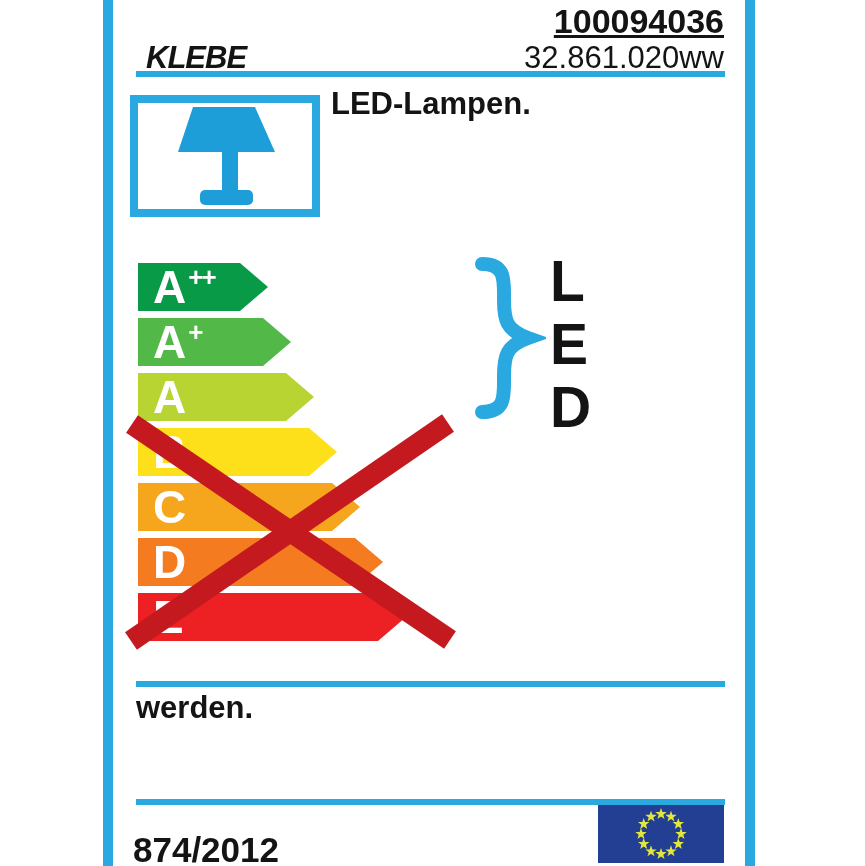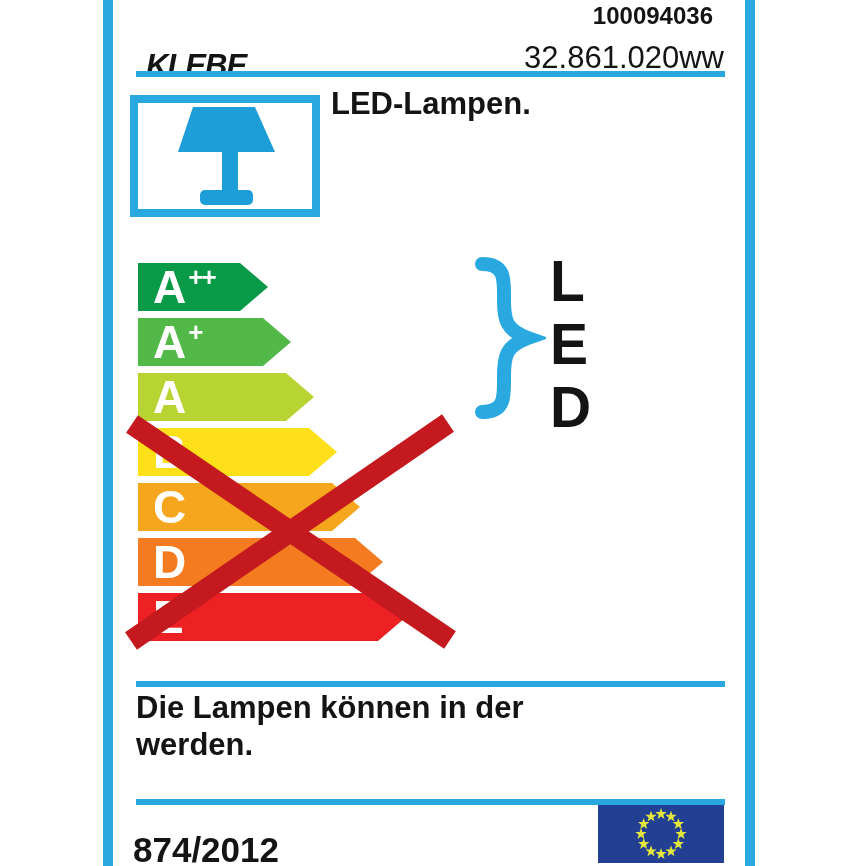--- a/index.html
+++ b/index.html
@@ -13,23 +13,23 @@
   }
   .abs { position: absolute; }
 
   
   .frame {
     left: 103px; top: 0; width: 652px; height: 866px;
     border-left: 10px solid #29a9e0;
     border-right: 10px solid #29a9e0;
   }
 
-  .article-number { top: 2px;  right: 152px; font-size: 24px; font-weight: bold; letter-spacing: 0px; }
+  .article-number { top: 2px;  right: 141px; font-size: 34px; font-weight: bold; letter-spacing: 0px; text-decoration: underline; }
   .model-code     { top: 40px; right: 141px; font-size: 31px; font-weight: normal; }
-  .brand          { top: 48px; left: 146px;  font-size: 31px; font-weight: bold; font-style: italic; letter-spacing: -1px; }
+  .brand          { top: 40px; left: 146px;  font-size: 31px; font-weight: bold; font-style: italic; letter-spacing: -1px; }
 
   .rule { height: 6px; background: #29a9e0; left: 136px; width: 589px; }
   .rule-header { top: 71px; }
   .rule-notice-top { top: 681px; }
   .rule-notice-bottom { top: 799px; }
 
   .lamp-box {
     left: 130px; top: 95px; width: 190px; height: 122px;
     border: 8px solid #29a9e0; background: #fff;
   }
@@ -130,21 +130,20 @@
 </div>
 
 <div class="abs led-col">
     <div class="led-letter">L</div>
     <div class="led-letter">E</div>
     <div class="led-letter">D</div>
   </div>
 
 <div class="abs rule rule-notice-top"></div>
 <div class="abs notice">
-  <div>Die Lampen können in der</div>
   <div>werden.</div>
 </div>
 <div class="abs rule rule-notice-bottom"></div>
 
 <div class="abs regulation">874/2012</div>
 <div class="abs eu-flag">
   <svg viewBox="0 0 126 58">
       <polygon points="63.0,3.0 64.4,7.1 68.7,7.1 65.3,9.7 66.5,13.9 63.0,11.4 59.5,13.9 60.7,9.7 57.3,7.1 61.6,7.1" fill="#e3e63c"></polygon>
       <polygon points="73.0,5.7 74.4,9.7 78.7,9.8 75.3,12.4 76.5,16.5 73.0,14.1 69.5,16.5 70.7,12.4 67.3,9.8 71.6,9.7" fill="#e3e63c"></polygon>
       <polygon points="80.3,13.0 81.7,17.1 86.0,17.1 82.6,19.7 83.8,23.9 80.3,21.4 76.8,23.9 78.0,19.7 74.6,17.1 78.9,17.1" fill="#e3e63c"></polygon>

